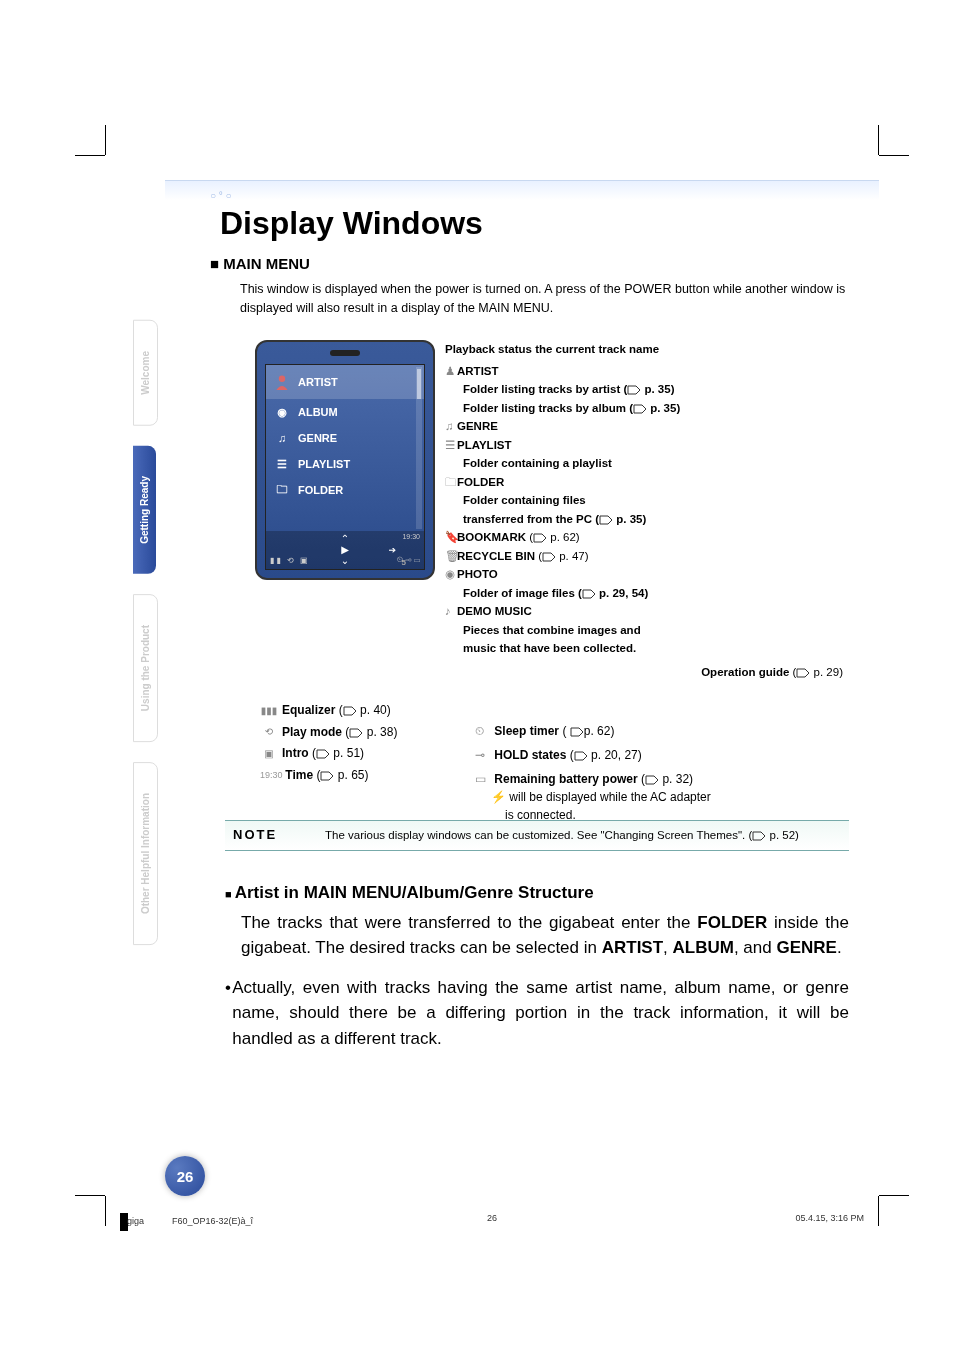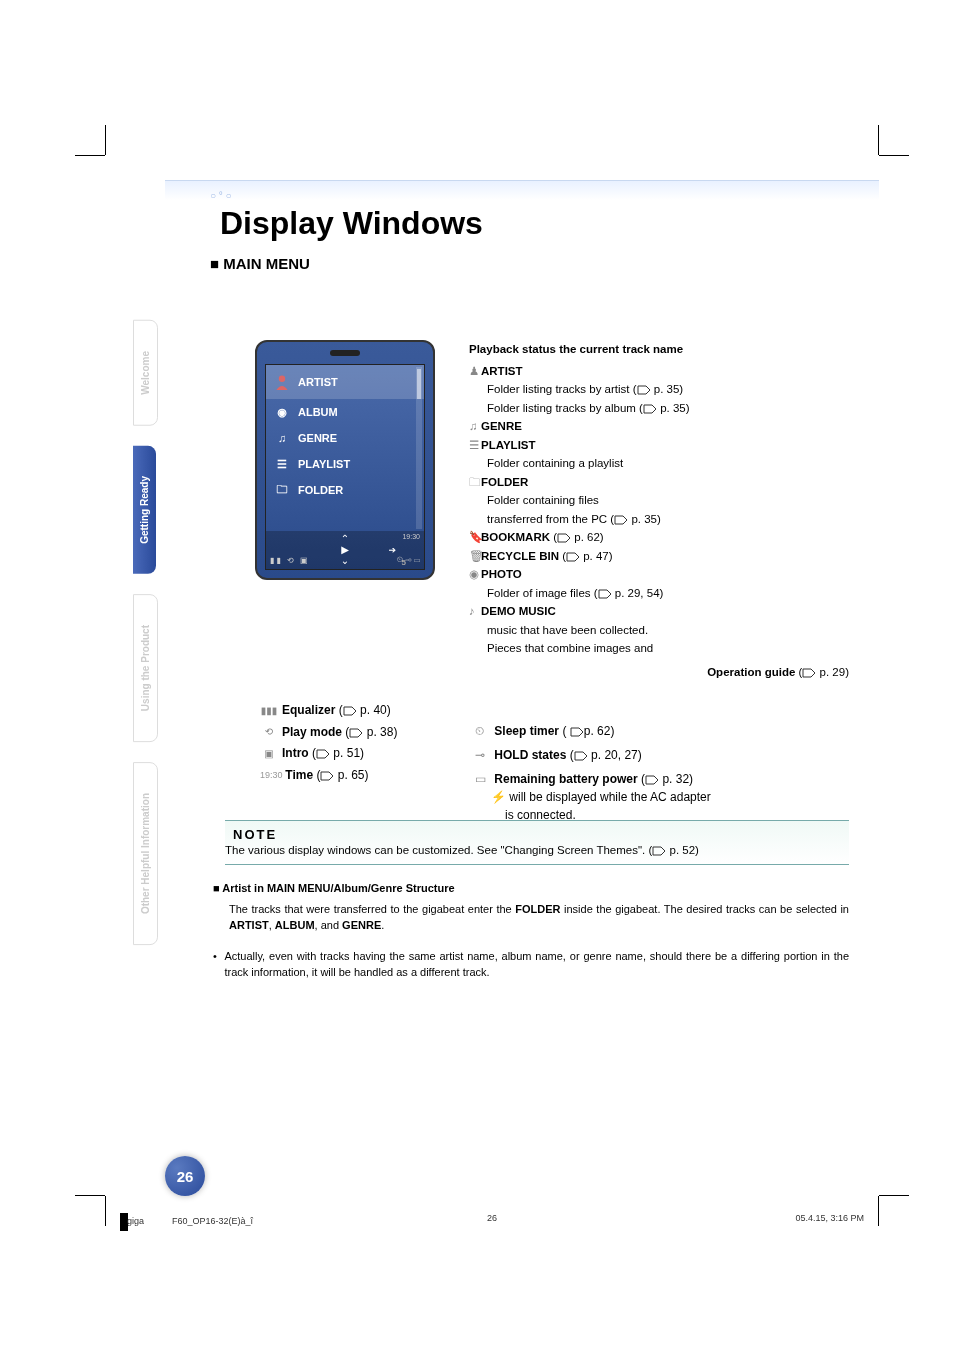--- a/index.html
+++ b/index.html
@@ -129,30 +129,29 @@
   .device .bottombar { position:absolute; bottom:0; left:0; right:0; height:38px; background:rgba(0,0,0,0.25); }
   .device .bottombar .arrows { position:absolute; left:50%; top:2px; transform:translateX(-50%); color:#fff; font-size:10px; text-align:center; line-height:1.1; }
   .device .bottombar .icons-left { position:absolute; left:4px; bottom:4px; color:#ccc; font-size:8px; letter-spacing:2px; }
   .device .bottombar .icons-right { position:absolute; right:4px; bottom:4px; color:#ccc; font-size:8px; }
   .device .bottombar .time { position:absolute; right:4px; top:2px; color:#ccc; font-size:7px; }
   .device .bottombar .rarrow { position:absolute; right:28px; top:14px; color:#fff; font-size:9px; }
 
   
   .anno-col {
     position: absolute;
-    top: 202px; left: 340px; right: 30px;
+    top: 202px; left: 340px; right: 36px;
     font-size: 11.5px;
     line-height: 1.35;
-    margin-left: 24px;
   }
   .anno-col .lead { font-weight: bold; margin-bottom:6px; }
   .anno-col .item b { font-weight: bold; }
   .anno-col .item { margin-bottom: 3px; }
   .anno-col .item .ico { display:inline-block; width:12px; color:#888; }
-  .anno-col .sub { padding-left: 18px; }
+  .anno-col .sub { padding-left: 18px; font-weight: bold; }
   .pref { display:inline-block; }
   .pref svg { vertical-align:-2px; }
 
   .lower-left {
     position: absolute;
     top: 560px; left: 155px;
     font-size: 12px;
     line-height: 1.8;
   }
   .lower-left .row2 { display:flex; align-items:center; }
@@ -169,36 +168,35 @@
   
   .note {
     position: absolute;
     top: 680px; left: 120px; right: 30px;
     border-top: 1px solid #7aa;
     border-bottom: 1px solid #7aa;
     padding: 6px 0 8px 0;
     display: flex;
     font-size: 11.5px;
     background: linear-gradient(to bottom, rgba(230,245,240,.6), rgba(230,245,240,0));
-    flex-direction: column;
   }
   .note .label {
     font-weight: 900;
     font-family: "Arial Black", Arial, sans-serif;
     letter-spacing: 2px;
     font-size: 13px;
     width: 100px;
     padding-left: 8px;
   }
   .note .body { flex: 1; padding-top:2px; }
 
   .subsection {
     position: absolute;
-    top: 740px; left: 108px; right: 30px;
-    font-size: 11px;
+    top: 740px; left: 120px; right: 30px;
+    font-size: 17px;
     line-height: 1.5;
   }
   .subsection .h { font-weight: bold; margin-bottom: 4px; }
   .subsection .h::before { content: "■ "; font-size:11px; }
   .subsection .p { padding-left: 16px; margin-bottom: 14px; text-align: justify;}
   .subsection .bul { display:flex; }
   .subsection .bul .dot { width: 16px; }
 
   
   .pagenum {
@@ -258,20 +256,21 @@
 
   <div class="side-tabs">
     <div class="tab welcome">Welcome</div>
     <div class="tab ready">Getting Ready</div>
     <div class="tab using">Using the Product</div>
     <div class="tab other">Other Helpful Information</div>
   </div>
 
   <div class="title">Display Windows</div>
   <div class="section-h">MAIN MENU</div>
+  <div class="intro">This window is displayed when the power is turned on. A press of the POWER button while another window is displayed will also result in a display of the MAIN MENU.</div>
 
   <div class="device">
     <div class="topbar"></div>
     <div class="screen">
       <div class="row sel">
         <span class="ico">
           <svg viewBox="0 0 20 20">
               <circle cx="10" cy="6" r="4" fill="#d66"></circle>
               <path d="M3 20 Q10 10 17 20" fill="#d66"></path>
             </svg>
@@ -337,22 +336,22 @@
     <div class="item"><span class="ico">🗑</span><b>RECYCLE BIN</b> (<span class="pref"><svg class="arrowref" width="14" height="10">
             <path d="M1 1 H9 L13 5 L9 9 H1 Z" fill="none" stroke="#333"></path>
           </svg></span> <span>p. 47)</span></div>
 
     <div class="item"><span class="ico">◉</span><b>PHOTO</b></div>
     <div class="item sub"><span>Folder of image files (</span><span class="pref"><svg class="arrowref" width="14" height="10">
             <path d="M1 1 H9 L13 5 L9 9 H1 Z" fill="none" stroke="#333"></path>
           </svg></span> <span>p. 29, 54)</span></div>
 
     <div class="item"><span class="ico">♪</span><b>DEMO MUSIC</b></div>
+    <div class="item sub">Pieces that combine images and</div>
     <div class="item sub">music that have been collected.</div>
-    <div class="item sub">Pieces that combine images and</div>
 
 
     <div class="item" style="margin-top:8px;text-align:right;"><b>Operation guide</b> (<span class="pref"><svg class="arrowref" width="14" height="10">
             <path d="M1 1 H9 L13 5 L9 9 H1 Z" fill="none" stroke="#333"></path>
           </svg></span> <span>p. 29)</span></div>
   </div>
 
   <div class="lower-left">
     <div class="row2"><span class="ico">▮▮▮</span><b>Equalizer</b>&nbsp;(<span class="pref"><svg class="arrowref" width="14" height="10">
             <path d="M1 1 H9 L13 5 L9 9 H1 Z" fill="none" stroke="#333"></path>

